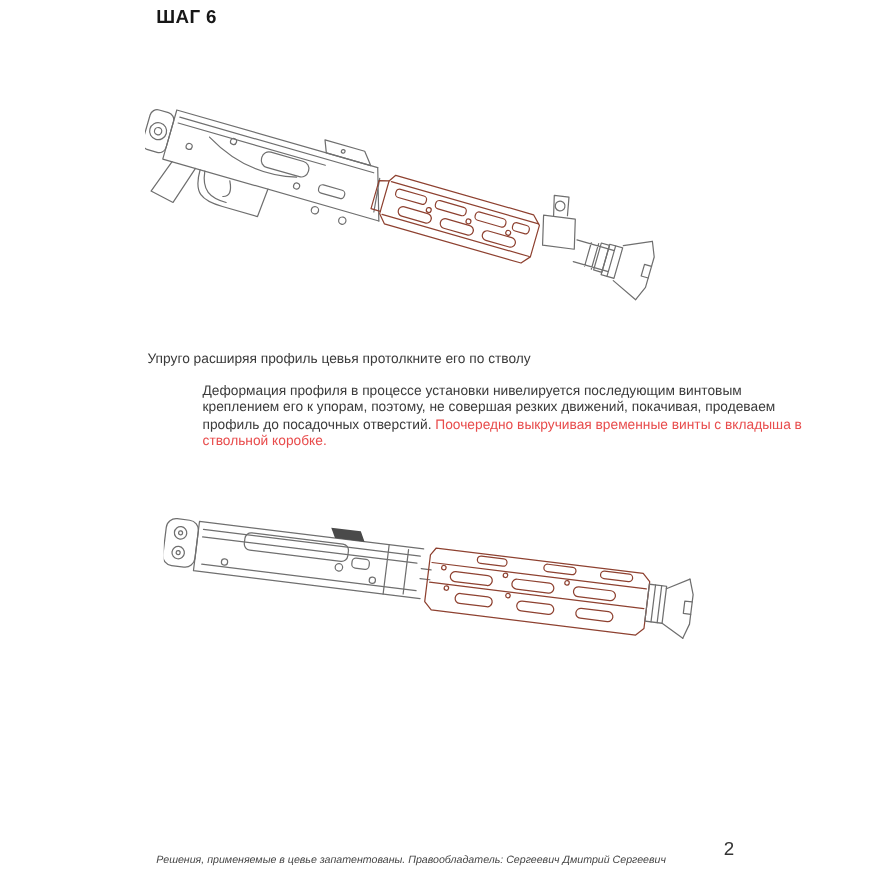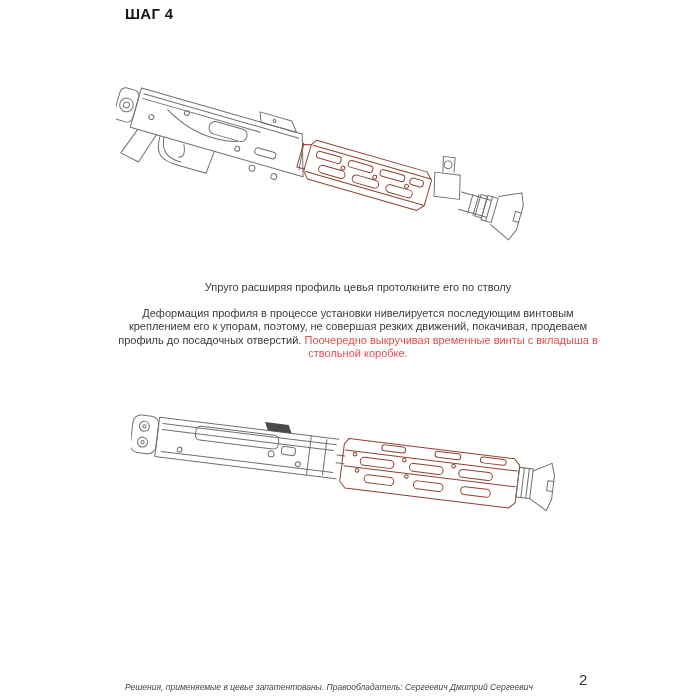--- a/index.html
+++ b/index.html
@@ -13,42 +13,42 @@
   }
   .heading {
     position: absolute; left: 125px; top: 5px;
     font-size: 15px; font-weight: bold; color: #171717;
     letter-spacing: 0.3px;
   }
   .fig1 { position: absolute; left: 116px; top: 52px; width: 418px; height: 196px; }
   .fig2 { position: absolute; left: 131px; top: 396px; width: 428px; height: 140px; }
   .textcol {
     position: absolute; left: 118px; width: 480px;
-    text-align: center; font-size: 11px; line-height: 13.4px;
+    font-size: 11px; line-height: 13.4px;
   }
   .caption { top: 281px; }
-  .bodytext { top: 307px; }
+  .bodytext { top: 307px; margin-left: 44px; }
   .red { color: #e84c4c; }
   .footer {
     position: absolute; left: 125px; top: 682px;
     font-size: 8.5px; font-style: italic; color: #454545;
   }
   .pagenum {
     position: absolute; left: 579px; top: 671px;
     font-size: 15px; color: #333333;
   }
   svg { display: block; }
   .g-line  { stroke: #6f6f6f; stroke-width: 1; fill: none; stroke-linejoin: round; stroke-linecap: round; }
   .r-line  { stroke: #8e4130; stroke-width: 1; fill: none; stroke-linejoin: round; stroke-linecap: round; }
   .d-fill  { fill: #4a4a4a; stroke: none; }
 </style>
 </head>
 <body>
 
-<div class="heading">ШАГ 4</div>
+<div class="heading">ШАГ 6</div>
 
 <div class="fig1">
   <svg viewBox="0 0 430 200" width="418" height="196">
     <g transform="translate(2,8) rotate(16 0 40)">
 
       <rect class="g-line" x="0" y="26" width="20" height="34" rx="6"></rect>
       <circle class="g-line" cx="10" cy="43" r="7"></circle>
       <circle class="g-line" cx="10" cy="43" r="3"></circle>
 
       <path class="g-line" d="M20,22 L192,22 M20,22 L20,64 M20,64 L205,64"></path>

